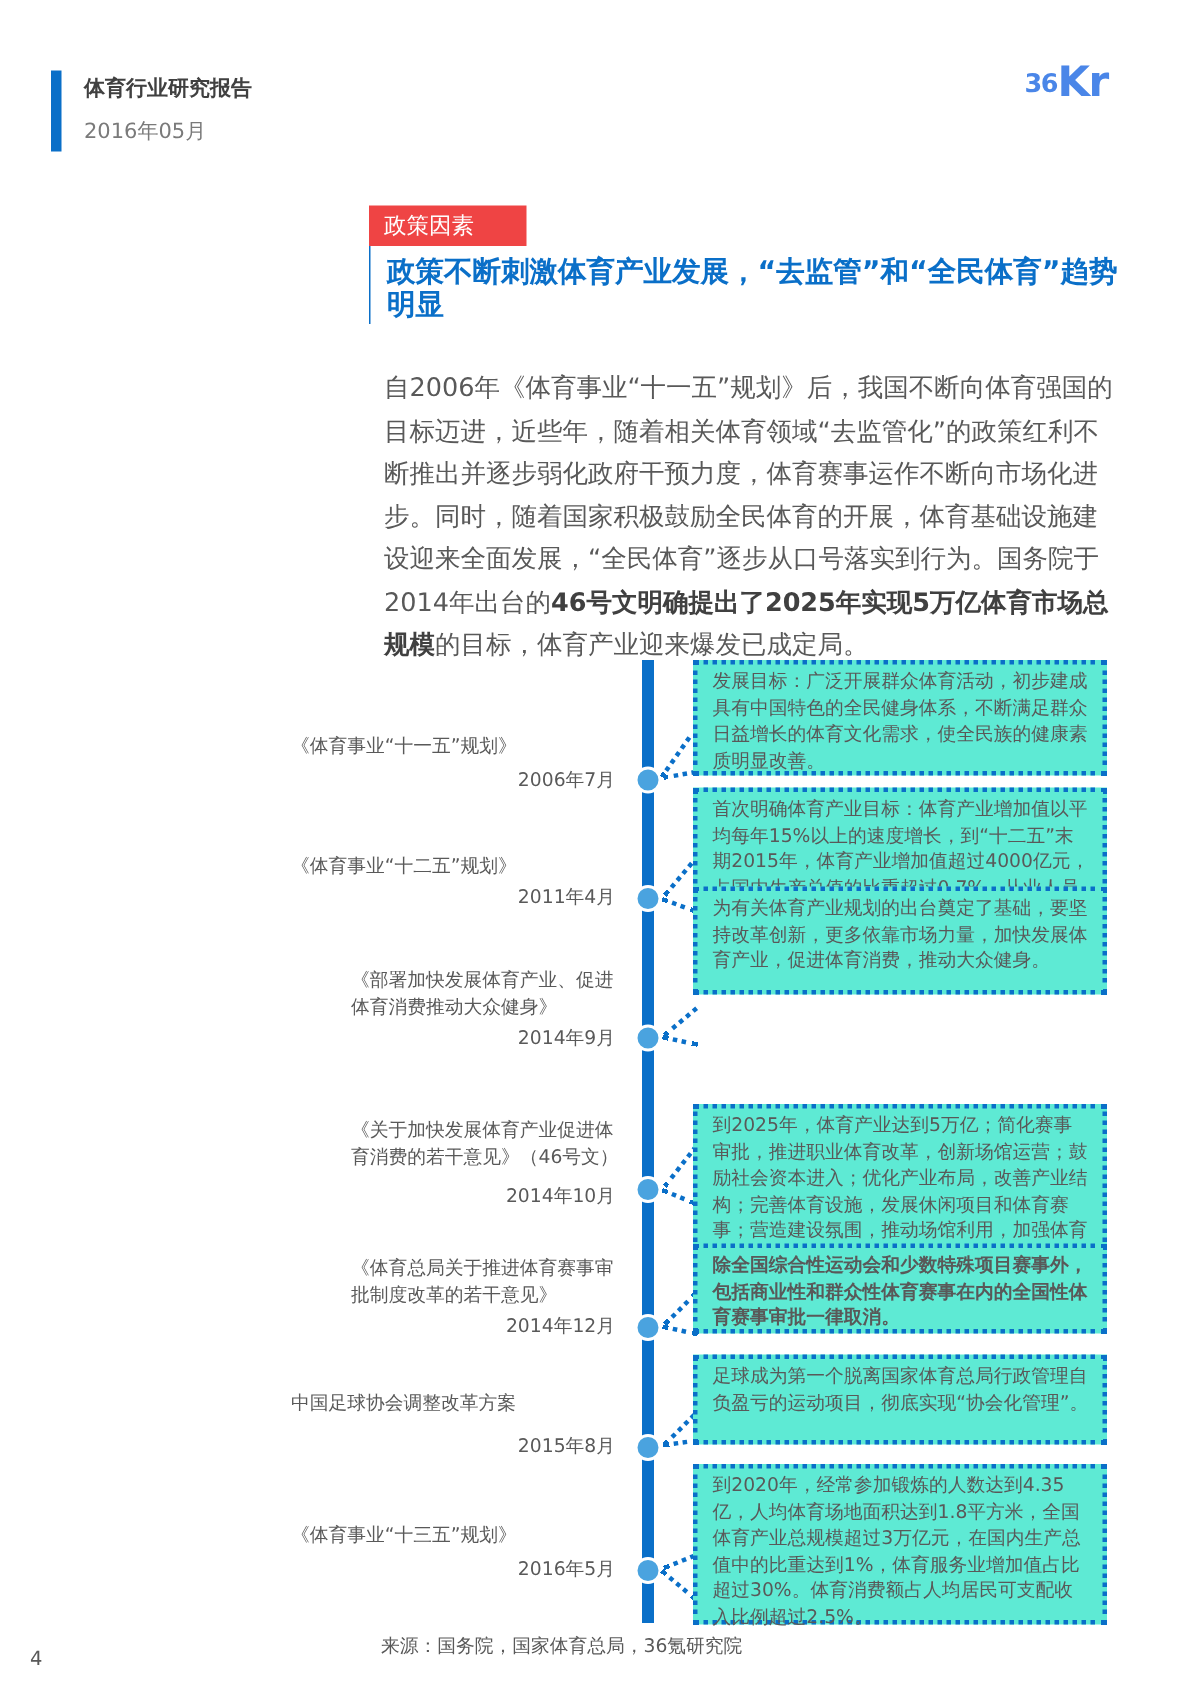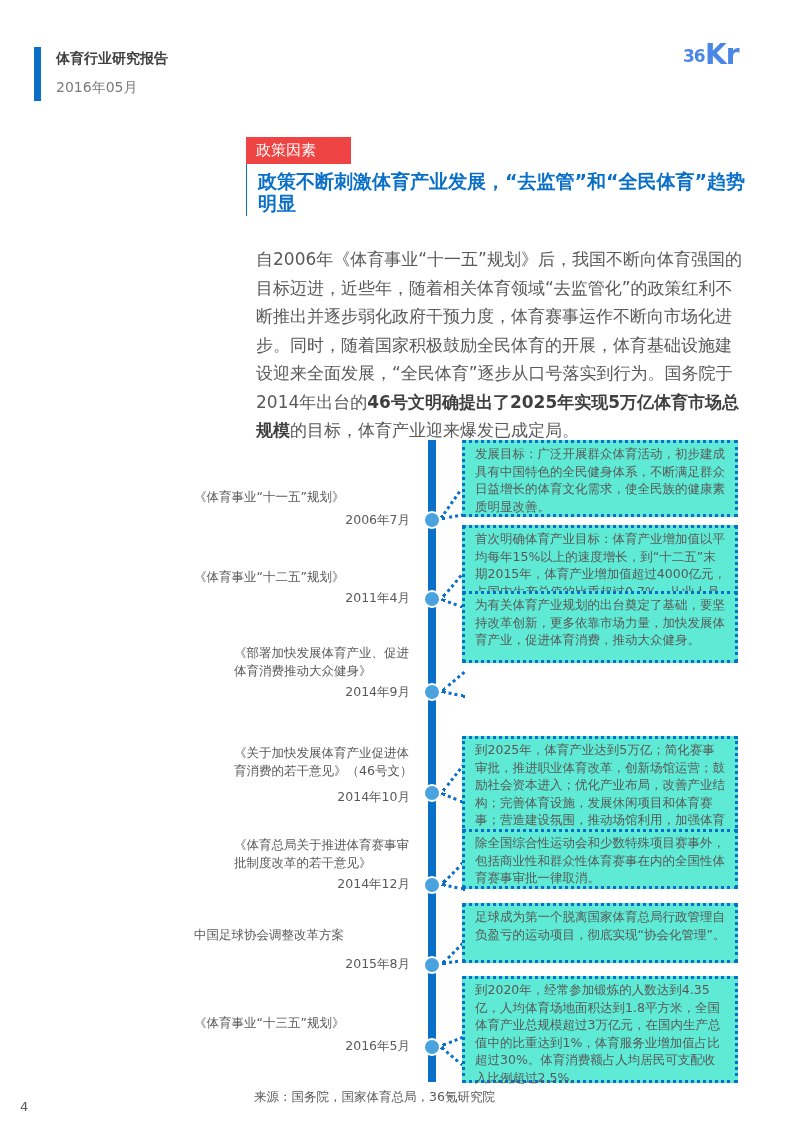--- a/index.html
+++ b/index.html
@@ -71,21 +71,21 @@
 <div class="abs dot" style="left:423px; top:784px;"></div>
 <div class="abs connector" style="left:442px; top:790px; width:40px; transform:rotate(-52deg);"></div>
 <div class="abs connector" style="left:442px; top:792px; width:24px; transform:rotate(22deg);"></div>
 <div class="abs box" style="top:736px; height:110px;">到2025年，体育产业达到5万亿；简化赛事审批，推进职业体育改革，创新场馆运营；鼓励社会资本进入；优化产业布局，改善产业结构；完善体育设施，发展休闲项目和体育赛事；营造建设氛围，推动场馆利用，加强体育文化宣传。</div>
 
 <div class="abs label" style="top:836px; width:180px;">《体育总局关于推进体育赛事审批制度改革的若干意见》</div>
 <div class="abs date" style="top:876px;">2014年12月</div>
 <div class="abs dot" style="left:423px; top:876px;"></div>
 <div class="abs connector" style="left:442px; top:882px; width:30px; transform:rotate(-45deg);"></div>
 <div class="abs connector" style="left:442px; top:883px; width:24px; transform:rotate(12deg);"></div>
-<div class="abs box" style="top:829px; height:60px;">除全国综合性运动会和少数特殊项目赛事外，包括商业性和群众性体育赛事在内的全国性体育赛事审批一律取消。</div>
+<div class="abs box" style="top:829px; height:60px;font-weight:bold;">除全国综合性运动会和少数特殊项目赛事外，包括商业性和群众性体育赛事在内的全国性体育赛事审批一律取消。</div>
 
 <div class="abs label" style="top:926px;">中国足球协会调整改革方案</div>
 <div class="abs date" style="top:956px;">2015年8月</div>
 <div class="abs dot" style="left:423px; top:956px;"></div>
 <div class="abs connector" style="left:442px; top:962px; width:34px; transform:rotate(-45deg);"></div>
 <div class="abs connector" style="left:442px; top:962px; width:24px; transform:rotate(-8deg);"></div>
 <div class="abs box" style="top:903px; height:60px;">足球成为第一个脱离国家体育总局行政管理自负盈亏的运动项目，彻底实现“协会化管理”。</div>
 
 <div class="abs label" style="top:1014px;">《体育事业“十三五”规划》</div>
 <div class="abs date" style="top:1038px;margin-left:36px;">2016年5月</div>

